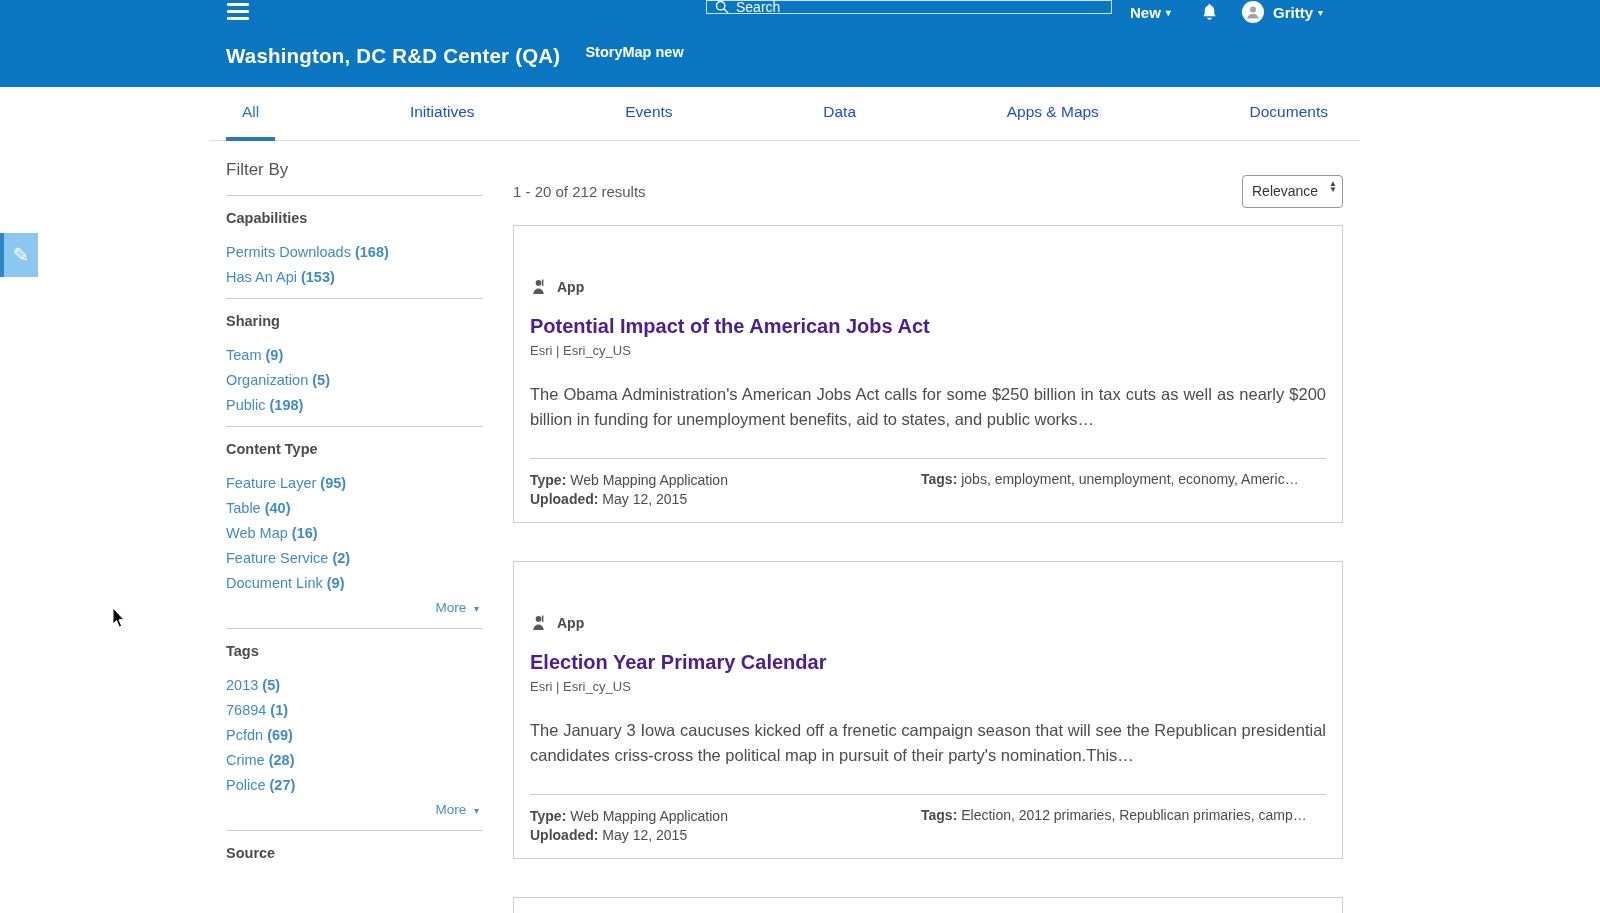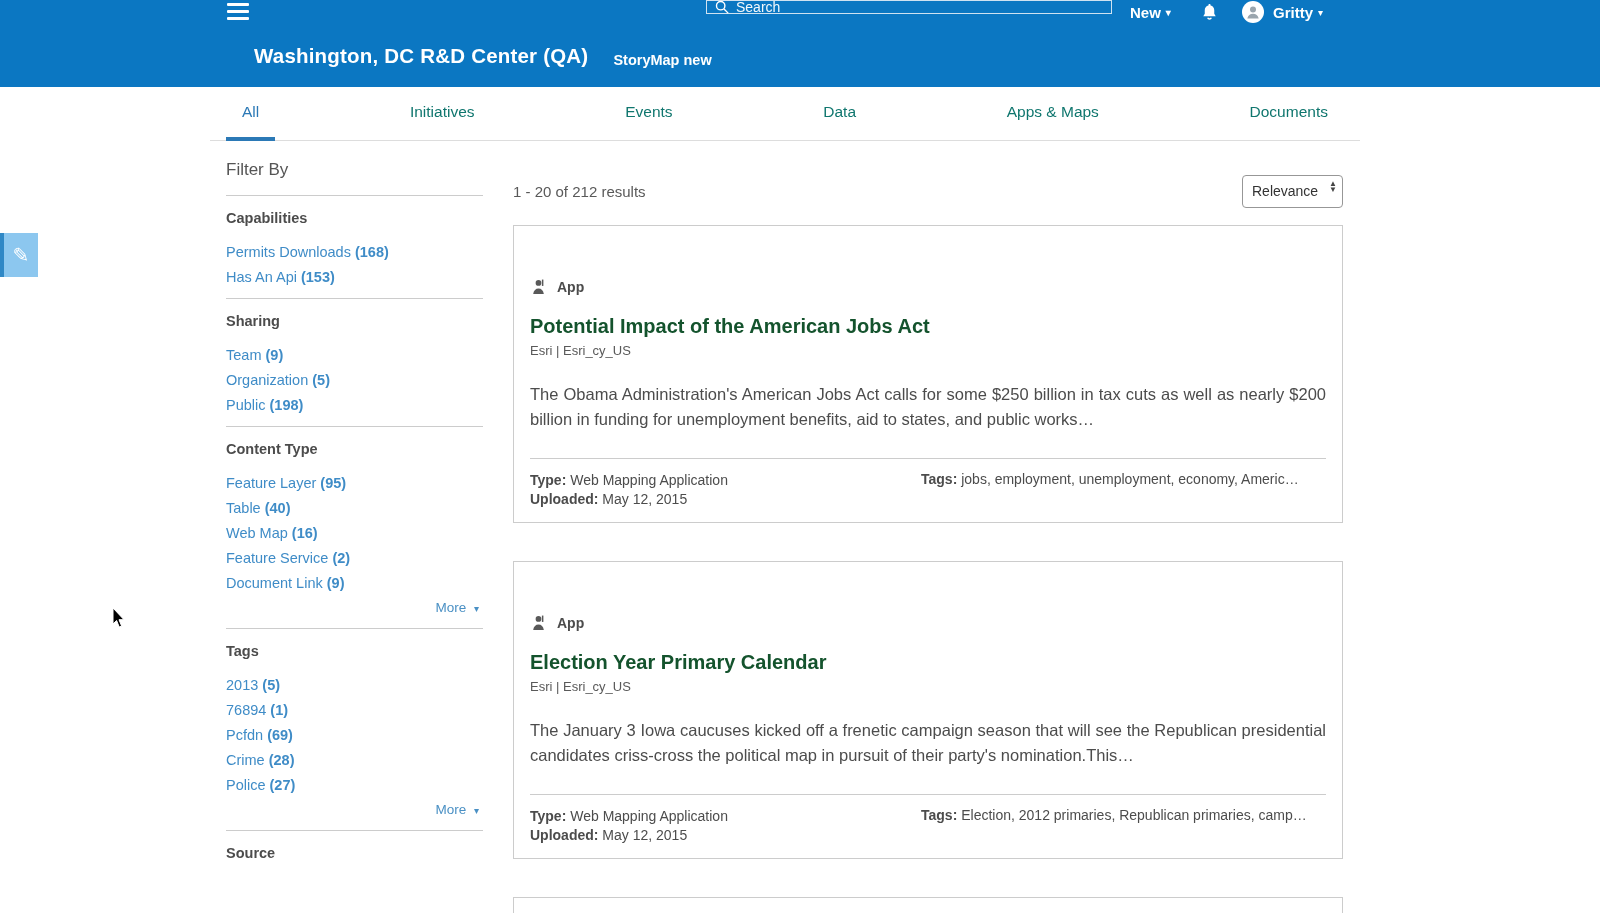--- a/index.html
+++ b/index.html
@@ -33,35 +33,35 @@
   .hdr-right { position:absolute; top:0; height:24px; display:flex; align-items:center; color:#fff; }
   .new-btn { left:1130px; font-size:15px; font-weight:700; cursor:pointer; }
   .caret { font-size:10px; margin-left:5px; }
   .bell { left:1201px; cursor:pointer; }
   .user-menu { left:1242px; cursor:pointer; }
   .avatar {
     width:22px; height:22px; border-radius:50%; background:#fff;
     display:flex; align-items:center; justify-content:center; overflow:hidden; margin-right:9px;
   }
   .user-name { font-size:15px; font-weight:700; }
-  .title-row { position:absolute; left:226px; top:44px; display:flex; align-items:flex-end;margin-left:28px; }
+  .title-row { position:absolute; left:226px; top:44px; display:flex; align-items:flex-start; }
   .site-title { color:#fff; font-size:20.5px; font-weight:700; letter-spacing:.2px; }
   .storymap-link { color:#fff; font-size:14.5px; font-weight:700; margin-left:25px; }
 
   
   .tabbar-wrap { position:absolute; top:87px; left:0; width:1600px; height:54px; background:#fff; }
   .tabbar {
     margin-left:210px; width:1150px; height:54px;
     border-bottom:1px solid #ddd;
     display:flex; justify-content:space-between;
     padding:0 16px;
   }
   .tab {
     font-size:15.5px; line-height:50px; height:54px;
-    padding:0 16px; color:#0f766e;
+    padding:0 16px; color:#1d4ed8;
     border-bottom:4px solid transparent; cursor:pointer;
   }
   .tab.active { color:#2b79b6; border-bottom-color:#2b79b6; }
 
   
   .sidebar { position:absolute; left:226px; top:160px; width:257px; }
   .filter-title { font-size:17px; color:#555; font-weight:400; margin-bottom:15px; }
   .divider { border:none; border-top:1px solid #ccc; margin:13px 0 14px; }
   .fsection h3 { font-size:14.5px; color:#4c4c4c; font-weight:700; margin:4px 0 18px; }
   .flink { display:block; font-size:14.5px; color:#3f8cc7; margin-bottom:9px; }
@@ -90,21 +90,21 @@
     font-size:8px; line-height:6px; color:#444; pointer-events:none;
   }
 
   .card {
     border:1px solid #ccc; background:#fff;
     padding:16px 16px 0; margin-bottom:38px;
   }
   .card-head { display:flex; align-items:center; margin-bottom:19px;margin-top:36px; }
   .card-head svg { margin-right:10px; }
   .card-kind { font-size:14px; font-weight:700; color:#4c4c4c; }
-  .card-title { display:block; font-size:20px; font-weight:700; color:#14532d; margin-bottom:5px; }
+  .card-title { display:block; font-size:20px; font-weight:700; color:#4c1d95; margin-bottom:5px; }
   .card-byline { font-size:13px; color:#595959; }
   .card-desc {
     margin-top:24px; font-size:16.5px; color:#4c4c4c; line-height:25px;
     text-align:justify; max-height:50px; overflow:hidden;
   }
   .card-footer {
     margin-top:26px; border-top:1px solid #ccc;
     padding:12px 0 13px; display:flex; justify-content:space-between;
   }
   .meta-col { font-size:14px; line-height:19px; color:#4c4c4c; }

